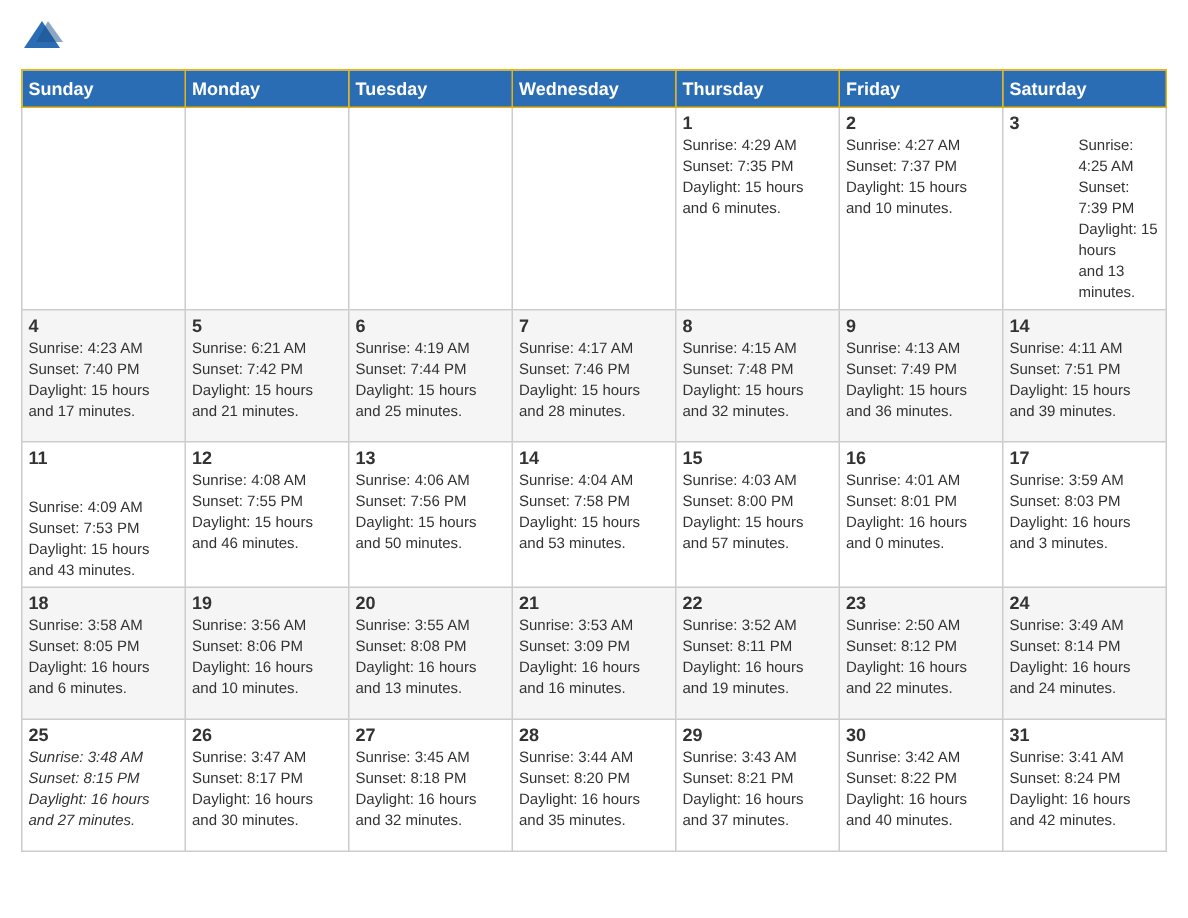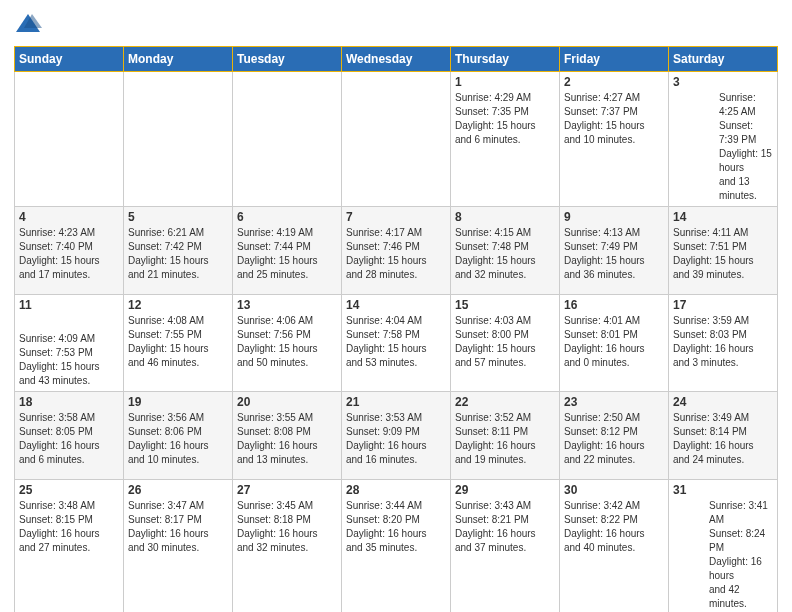--- a/index.html
+++ b/index.html
@@ -282,21 +282,21 @@
           <td>
             <div class="day-num">20</div>
             <div class="day-info" style="white-space: pre-line;">Sunrise: 3:55 AM
 Sunset: 8:08 PM
 Daylight: 16 hours
 and 13 minutes.</div>
           </td>
           <td>
             <div class="day-num">21</div>
             <div class="day-info" style="white-space: pre-line;">Sunrise: 3:53 AM
-Sunset: 9:09 PM
+Sunset: 3:09 PM
 Daylight: 16 hours
 and 16 minutes.</div>
           </td>
           <td>
             <div class="day-num">22</div>
             <div class="day-info" style="white-space: pre-line;">Sunrise: 3:52 AM
 Sunset: 8:11 PM
 Daylight: 16 hours
 and 19 minutes.</div>
           </td>
@@ -311,21 +311,21 @@
             <div class="day-num">24</div>
             <div class="day-info" style="white-space: pre-line;">Sunrise: 3:49 AM
 Sunset: 8:14 PM
 Daylight: 16 hours
 and 24 minutes.</div>
           </td>
         </tr>
         <tr>
           <td>
             <div class="day-num">25</div>
-            <div class="day-info" style="white-space: pre-line;">Sunrise: 3:48 AM
+            <div class="day-info" style="white-space: pre-line; font-style: italic;">Sunrise: 3:48 AM
 Sunset: 8:15 PM
 Daylight: 16 hours
 and 27 minutes.</div>
           </td>
           <td>
             <div class="day-num">26</div>
             <div class="day-info" style="white-space: pre-line;">Sunrise: 3:47 AM
 Sunset: 8:17 PM
 Daylight: 16 hours
 and 30 minutes.</div>
@@ -353,21 +353,21 @@
           </td>
           <td>
             <div class="day-num">30</div>
             <div class="day-info" style="white-space: pre-line;">Sunrise: 3:42 AM
 Sunset: 8:22 PM
 Daylight: 16 hours
 and 40 minutes.</div>
           </td>
           <td>
             <div class="day-num">31</div>
-            <div class="day-info" style="white-space: pre-line; margin-left: 36px;">Sunrise: 3:41 AM
+            <div class="day-info" style="white-space: pre-line;">Sunrise: 3:41 AM
 Sunset: 8:24 PM
 Daylight: 16 hours
 and 42 minutes.</div>
           </td>
         </tr>
       </tbody>
   </table>
 </div>
 
 </body></html>

